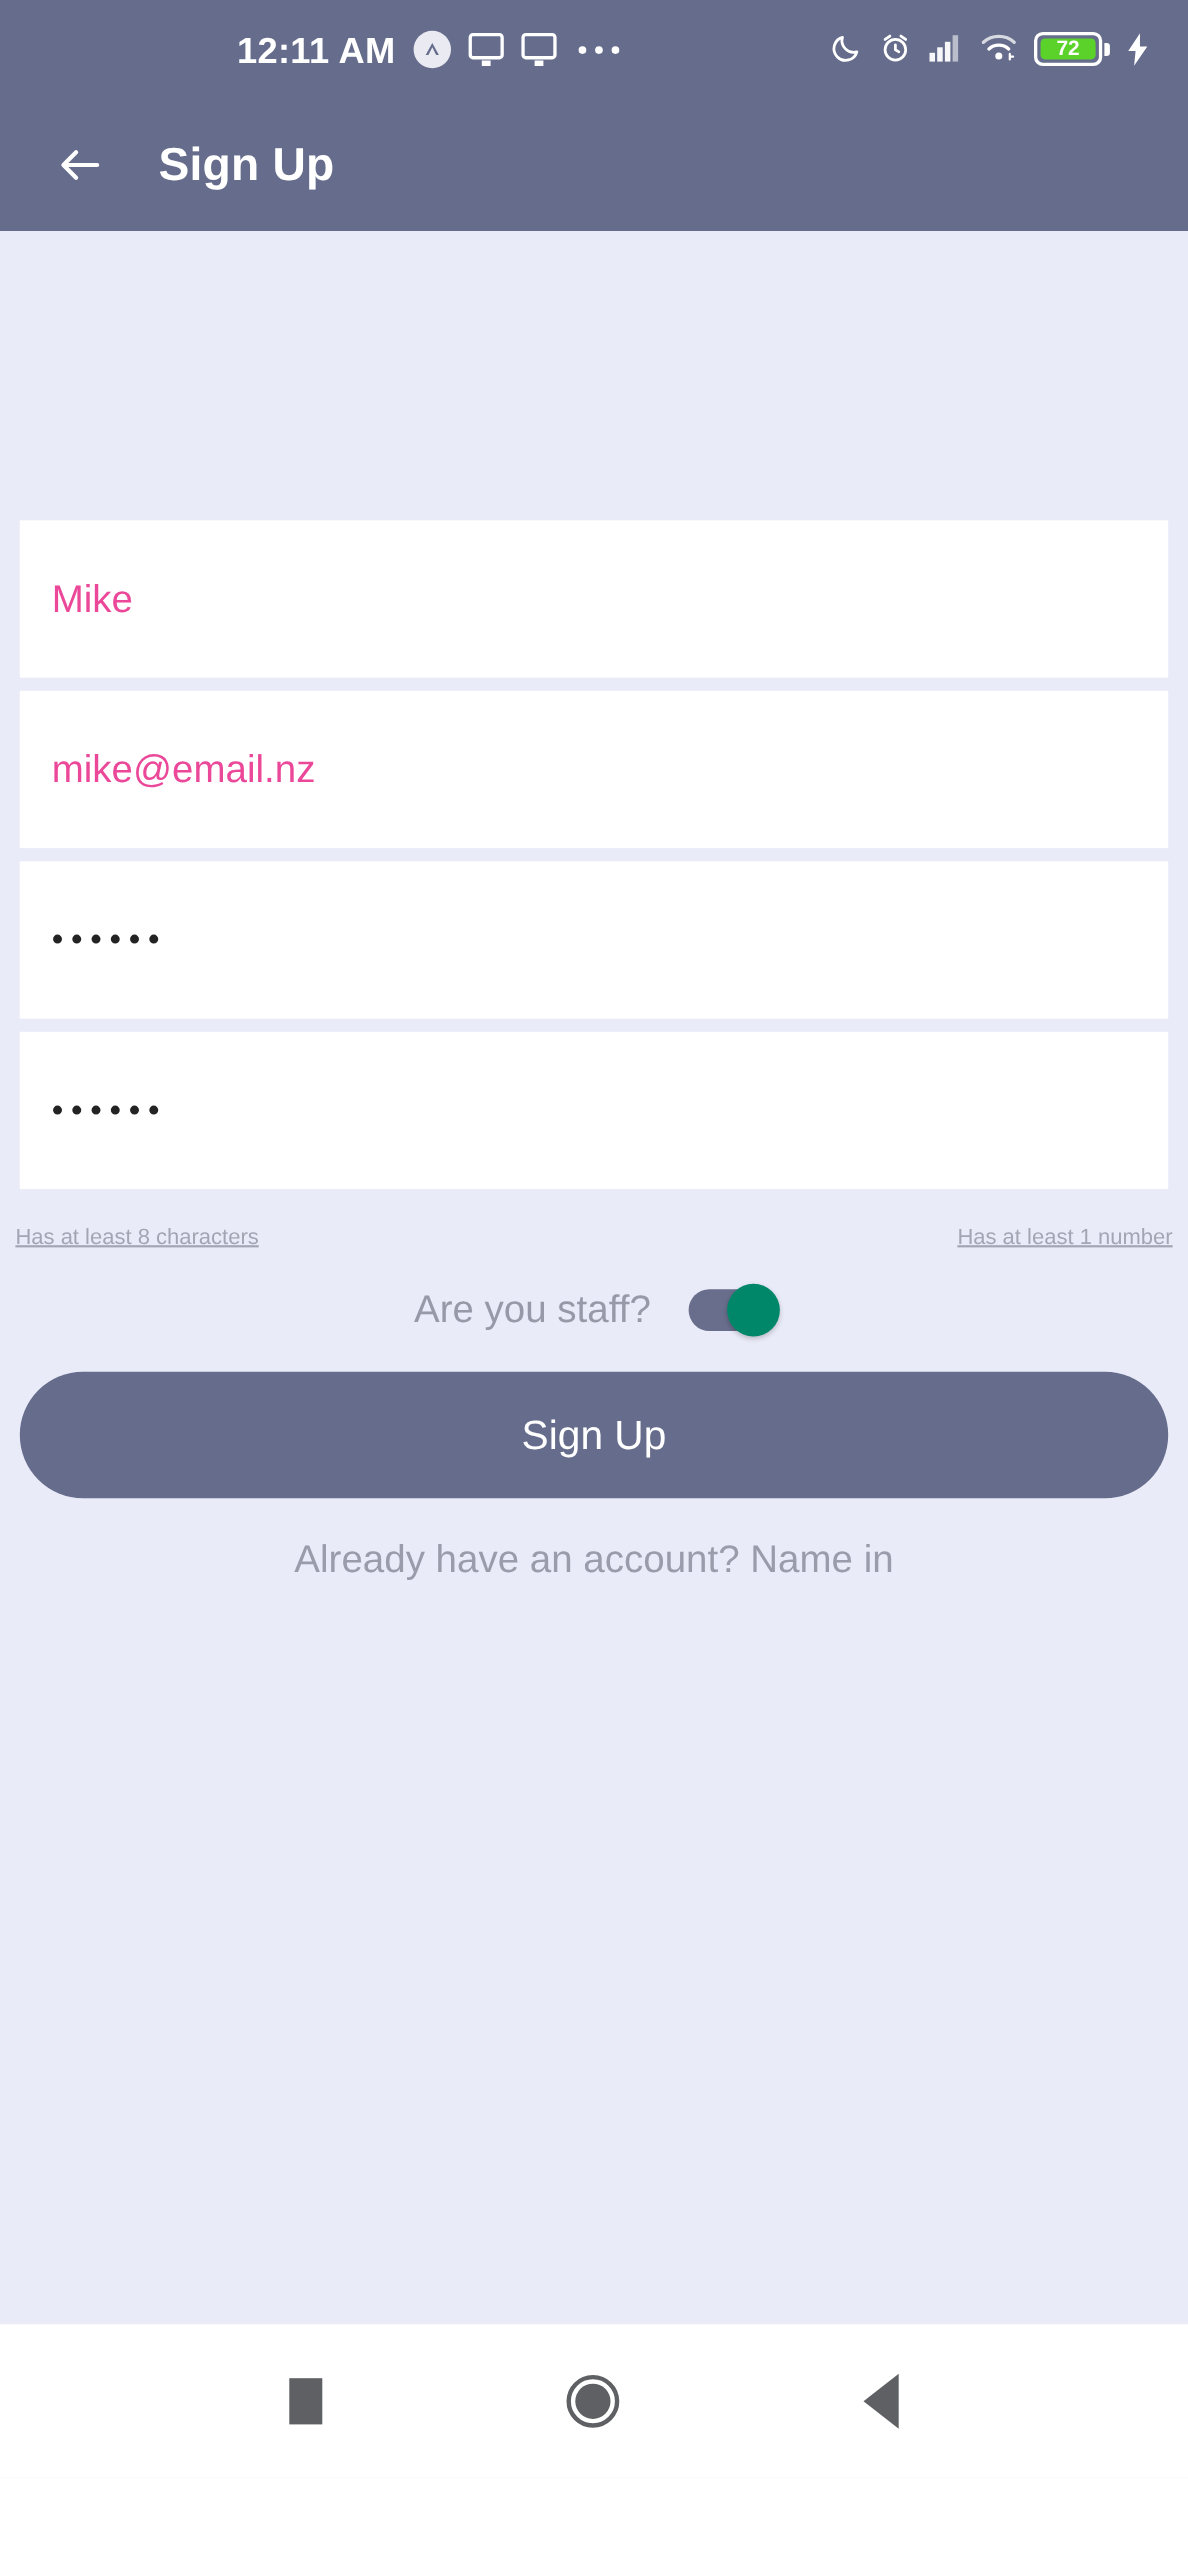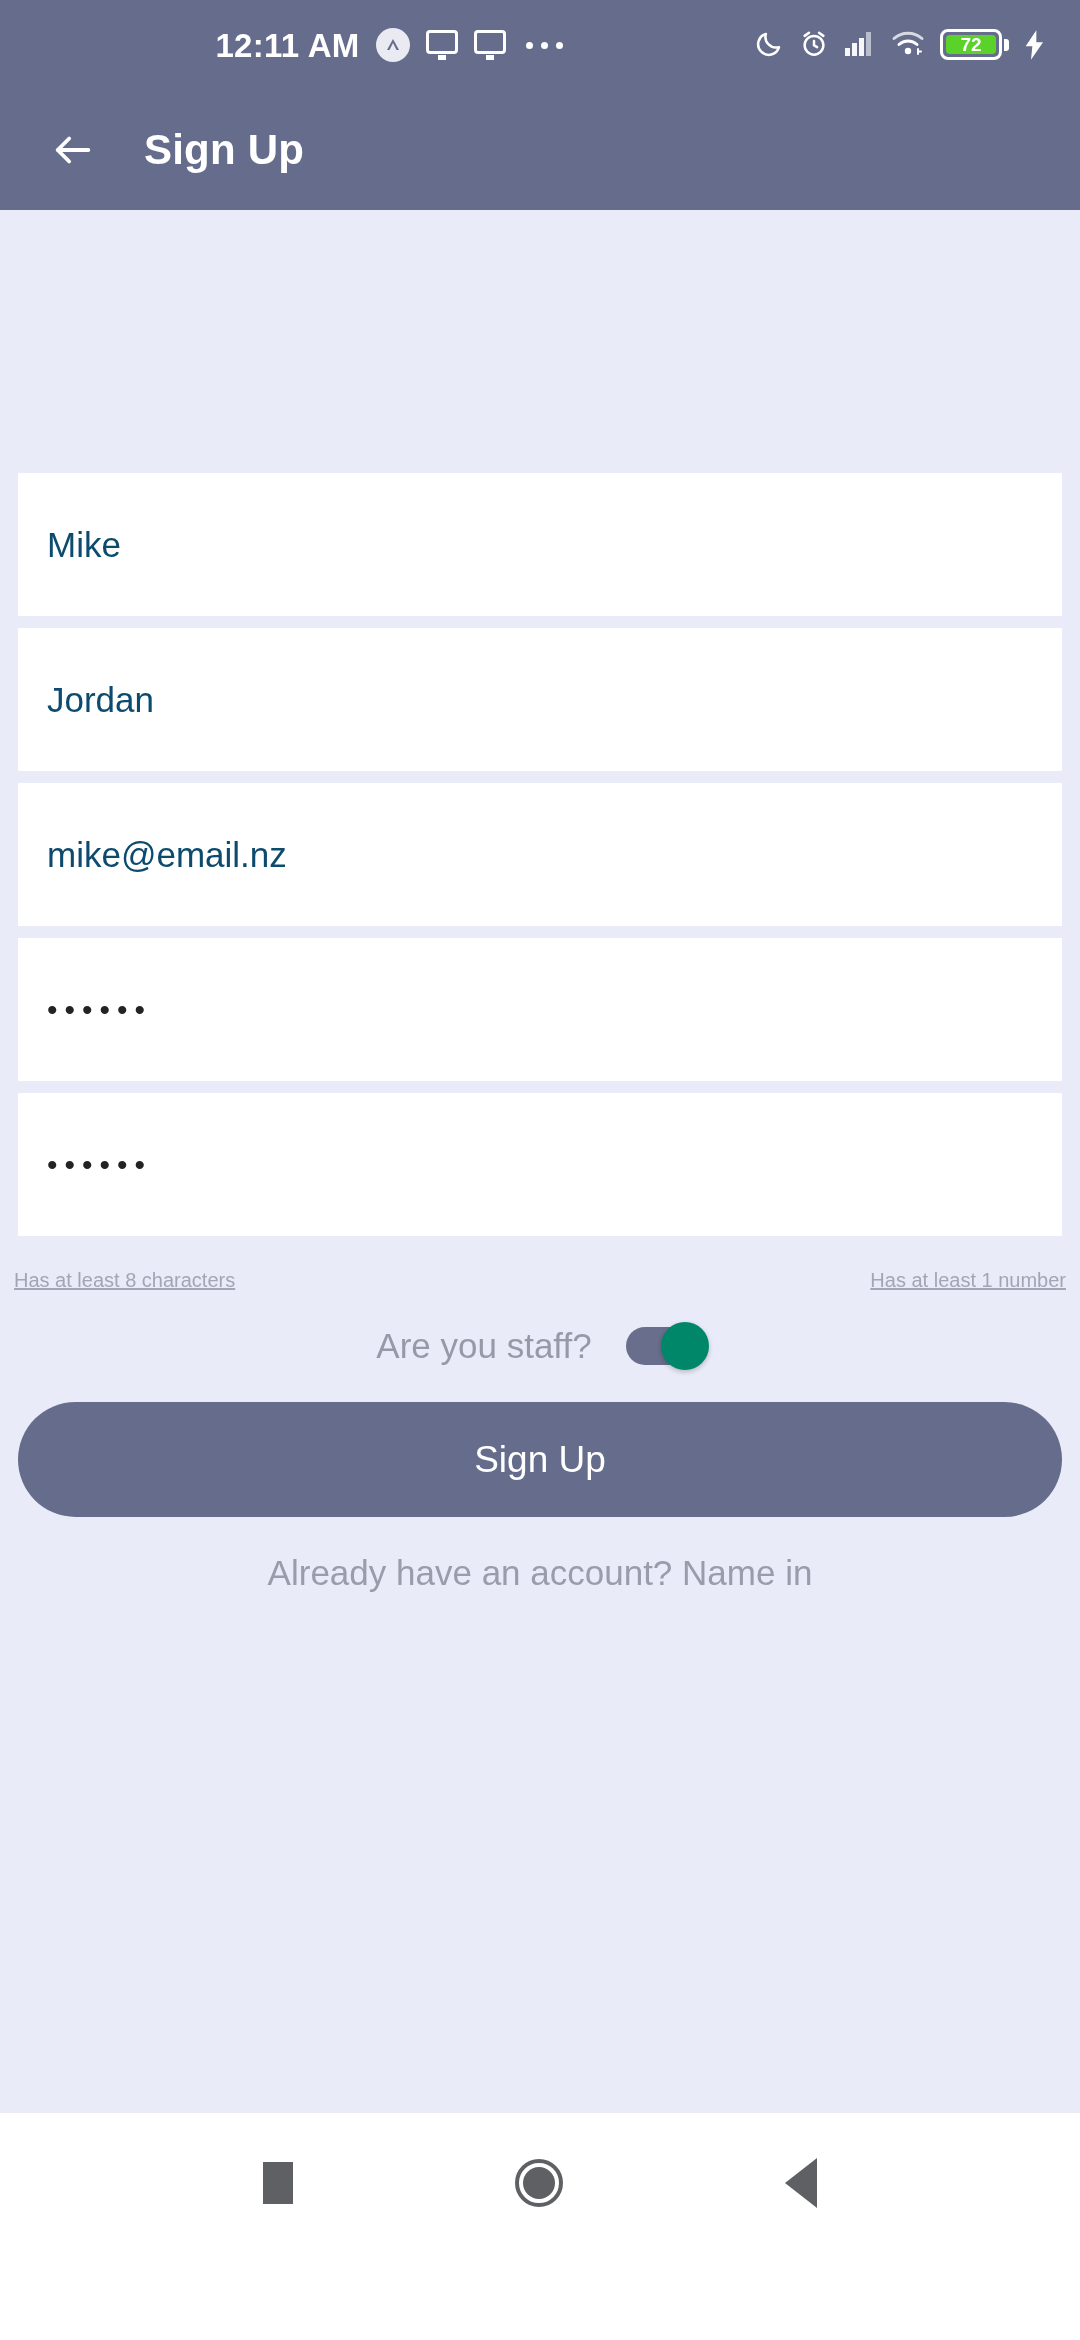--- a/index.html
+++ b/index.html
@@ -104,21 +104,21 @@
 
   .fields { flex:0 0 auto; }
   .field {
     height:143px;
     background:#ffffff;
     margin:0 18px 12px 18px;
     display:flex; align-items:center;
     padding:0 29px;
   }
   .field-text {
-    font-size:35px; color:#0c4a6e; line-height:1;
+    font-size:35px; color:#ec4899; line-height:1;
   }
   .field-text.placeholder { color:#a7a7ad; }
   .field-text.masked {
     font-size:30px; letter-spacing:7px; color:#232323;
   }
 
   .hints {
     display:flex; justify-content:space-between;
     padding:22px 14px 0 14px;
     flex:0 0 auto;
@@ -288,23 +288,20 @@
   <div class="content">
     <div class="top-spacer"></div>
 
     <div class="fields">
 
       <div class="field">
         <span class="field-text">Mike</span>
       </div>
 
 
-      <div class="field">
-        <span class="field-text">Jordan</span>
-      </div>
 
       <div class="field">
         <span class="field-text">mike@email.nz</span>
       </div>
 
       <div class="field">
         <span class="field-text masked">••••••</span>
       </div>
 
       <div class="field">

